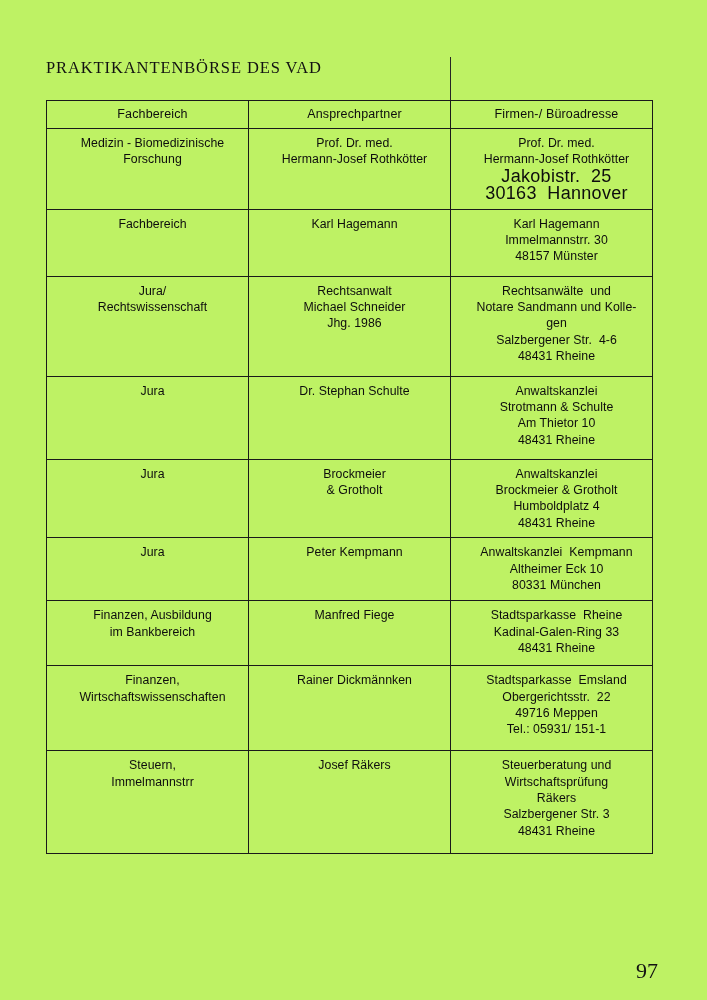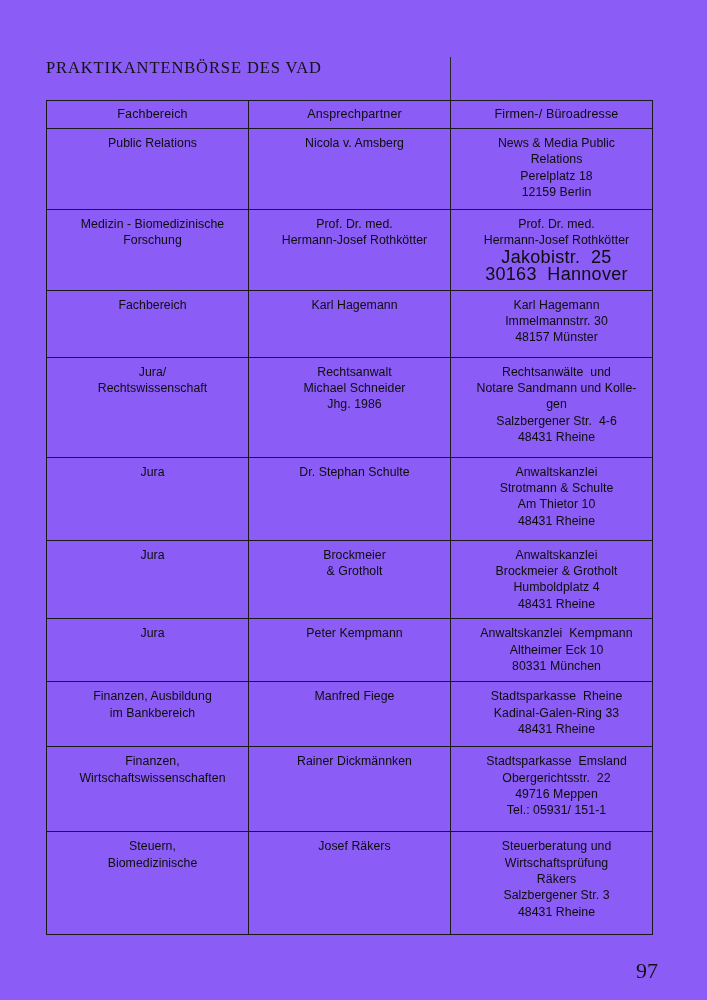--- a/index.html
+++ b/index.html
@@ -14,21 +14,21 @@
     font-family: "Liberation Sans", sans-serif;
     color: #0d0d0d;
     overflow: hidden;
   }
 
   .page {
     position: absolute;
     left: 0; top: 0;
     width: 707px;
     height: 1000px;
-    background: #8b5cf6;
+    background: #bef264;
   }
 
   
   .doc-title {
     position: absolute;
     left: 46px;
     top: 60px;
     font-family: "Liberation Serif", serif;
     font-size: 16.5px;
     letter-spacing: 0.9px;
@@ -128,34 +128,20 @@
           <col class="c3">
       </colgroup>
       <thead>
         <tr>
           <th>Fachbereich</th>
           <th>Ansprechpartner</th>
           <th>Firmen-/ Büroadresse</th>
         </tr>
       </thead>
       <tbody id="table-body">
-          <tr class="r0">
-            <td>
-              <span class="cellline">Public Relations</span>
-            </td>
-            <td>
-              <span class="cellline">Nicola v. Amsberg</span>
-            </td>
-            <td>
-              <span class="cellline">News &amp; Media Public</span>
-              <span class="cellline">Relations</span>
-              <span class="cellline">Perelplatz 18</span>
-              <span class="cellline">12159 Berlin</span>
-            </td>
-          </tr>
           <tr class="r1">
             <td>
               <span class="cellline">Medizin - Biomedizinische</span>
               <span class="cellline">Forschung</span>
             </td>
             <td>
               <span class="cellline">Prof. Dr. med.</span>
               <span class="cellline">Hermann-Josef Rothkötter</span>
             </td>
             <td>
@@ -263,21 +249,21 @@
             <td>
               <span class="cellline">Stadtsparkasse  Emsland</span>
               <span class="cellline">Obergerichtsstr.  22</span>
               <span class="cellline">49716 Meppen</span>
               <span class="cellline">Tel.: 05931/ 151-1</span>
             </td>
           </tr>
           <tr class="r9">
             <td>
               <span class="cellline">Steuern,</span>
-              <span class="cellline">Biomedizinische</span>
+              <span class="cellline">Immelmannstrr</span>
             </td>
             <td>
               <span class="cellline">Josef Räkers</span>
             </td>
             <td>
               <span class="cellline">Steuerberatung und</span>
               <span class="cellline">Wirtschaftsprüfung</span>
               <span class="cellline">Räkers</span>
               <span class="cellline">Salzbergener Str. 3</span>
               <span class="cellline">48431 Rheine</span>

